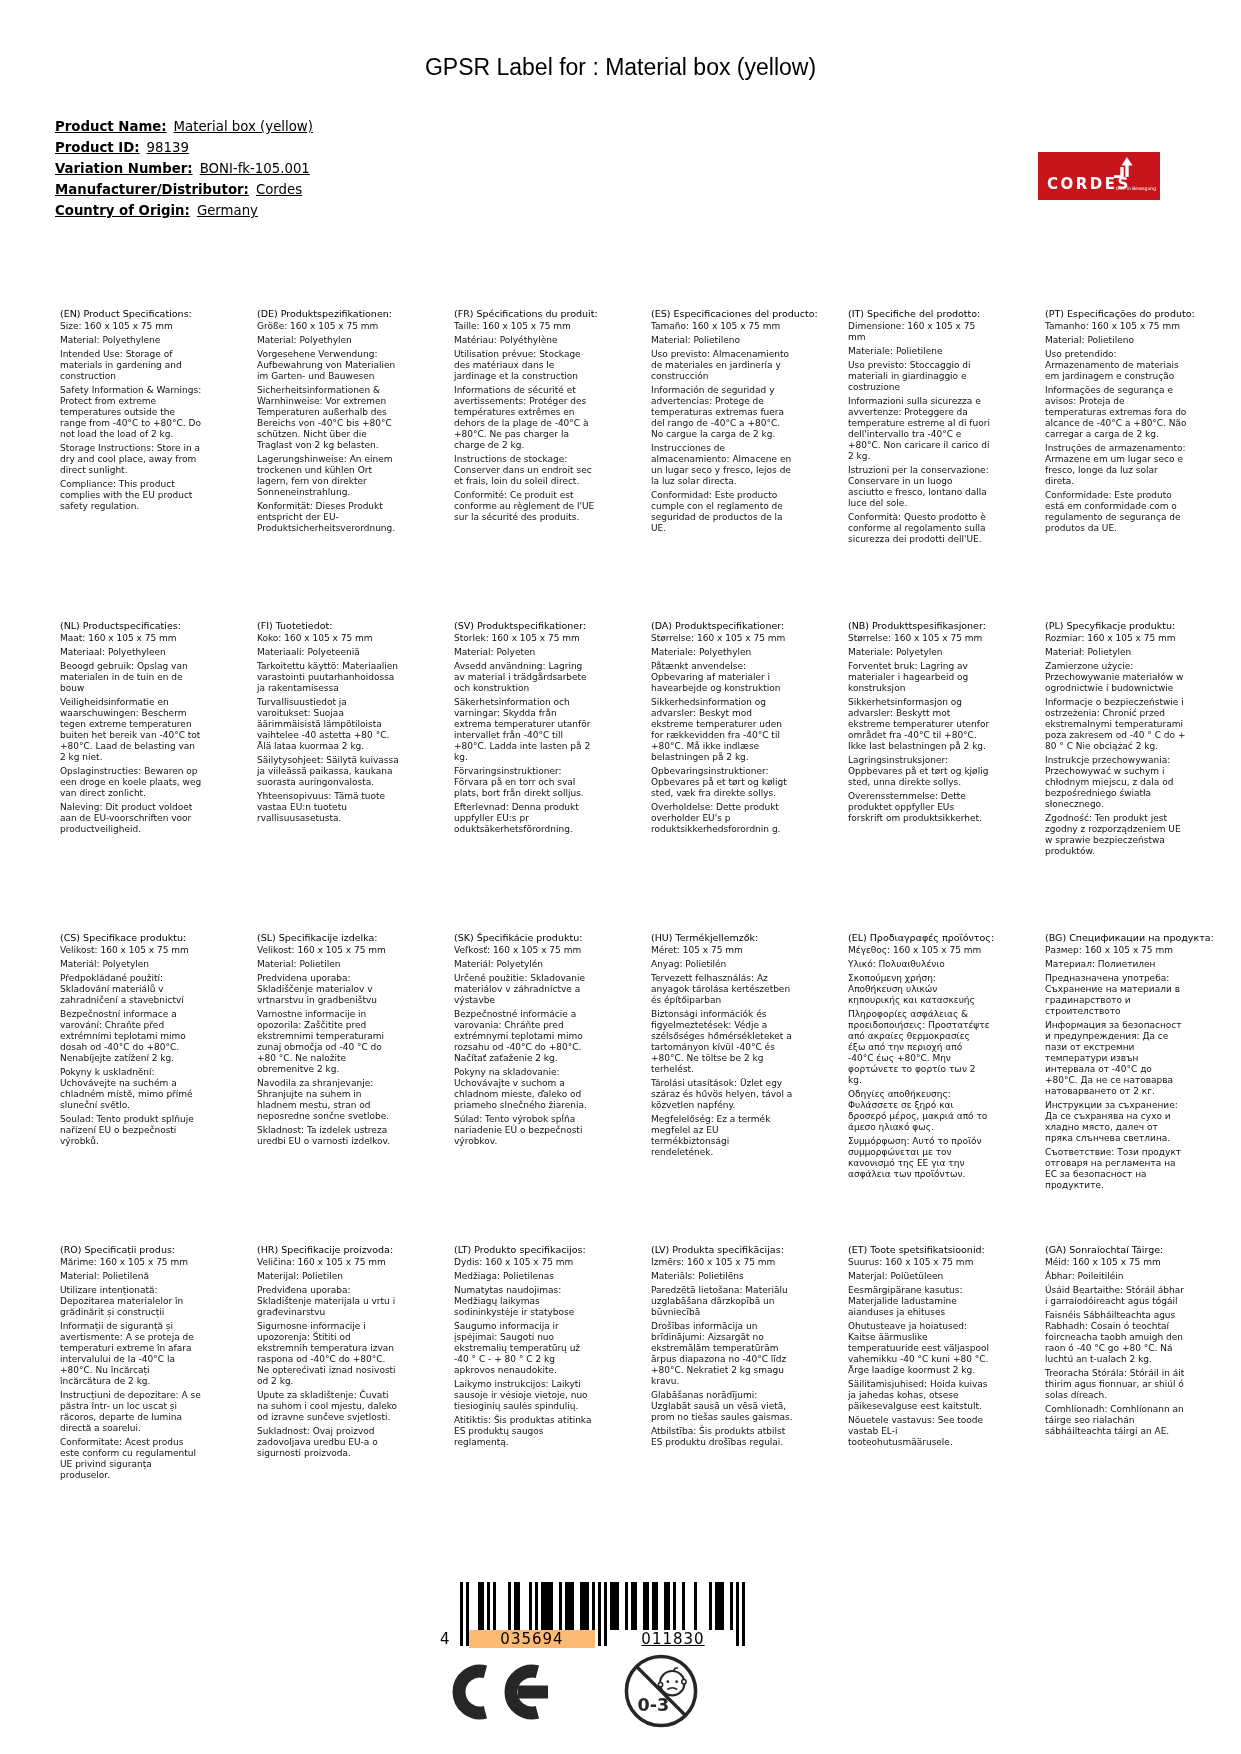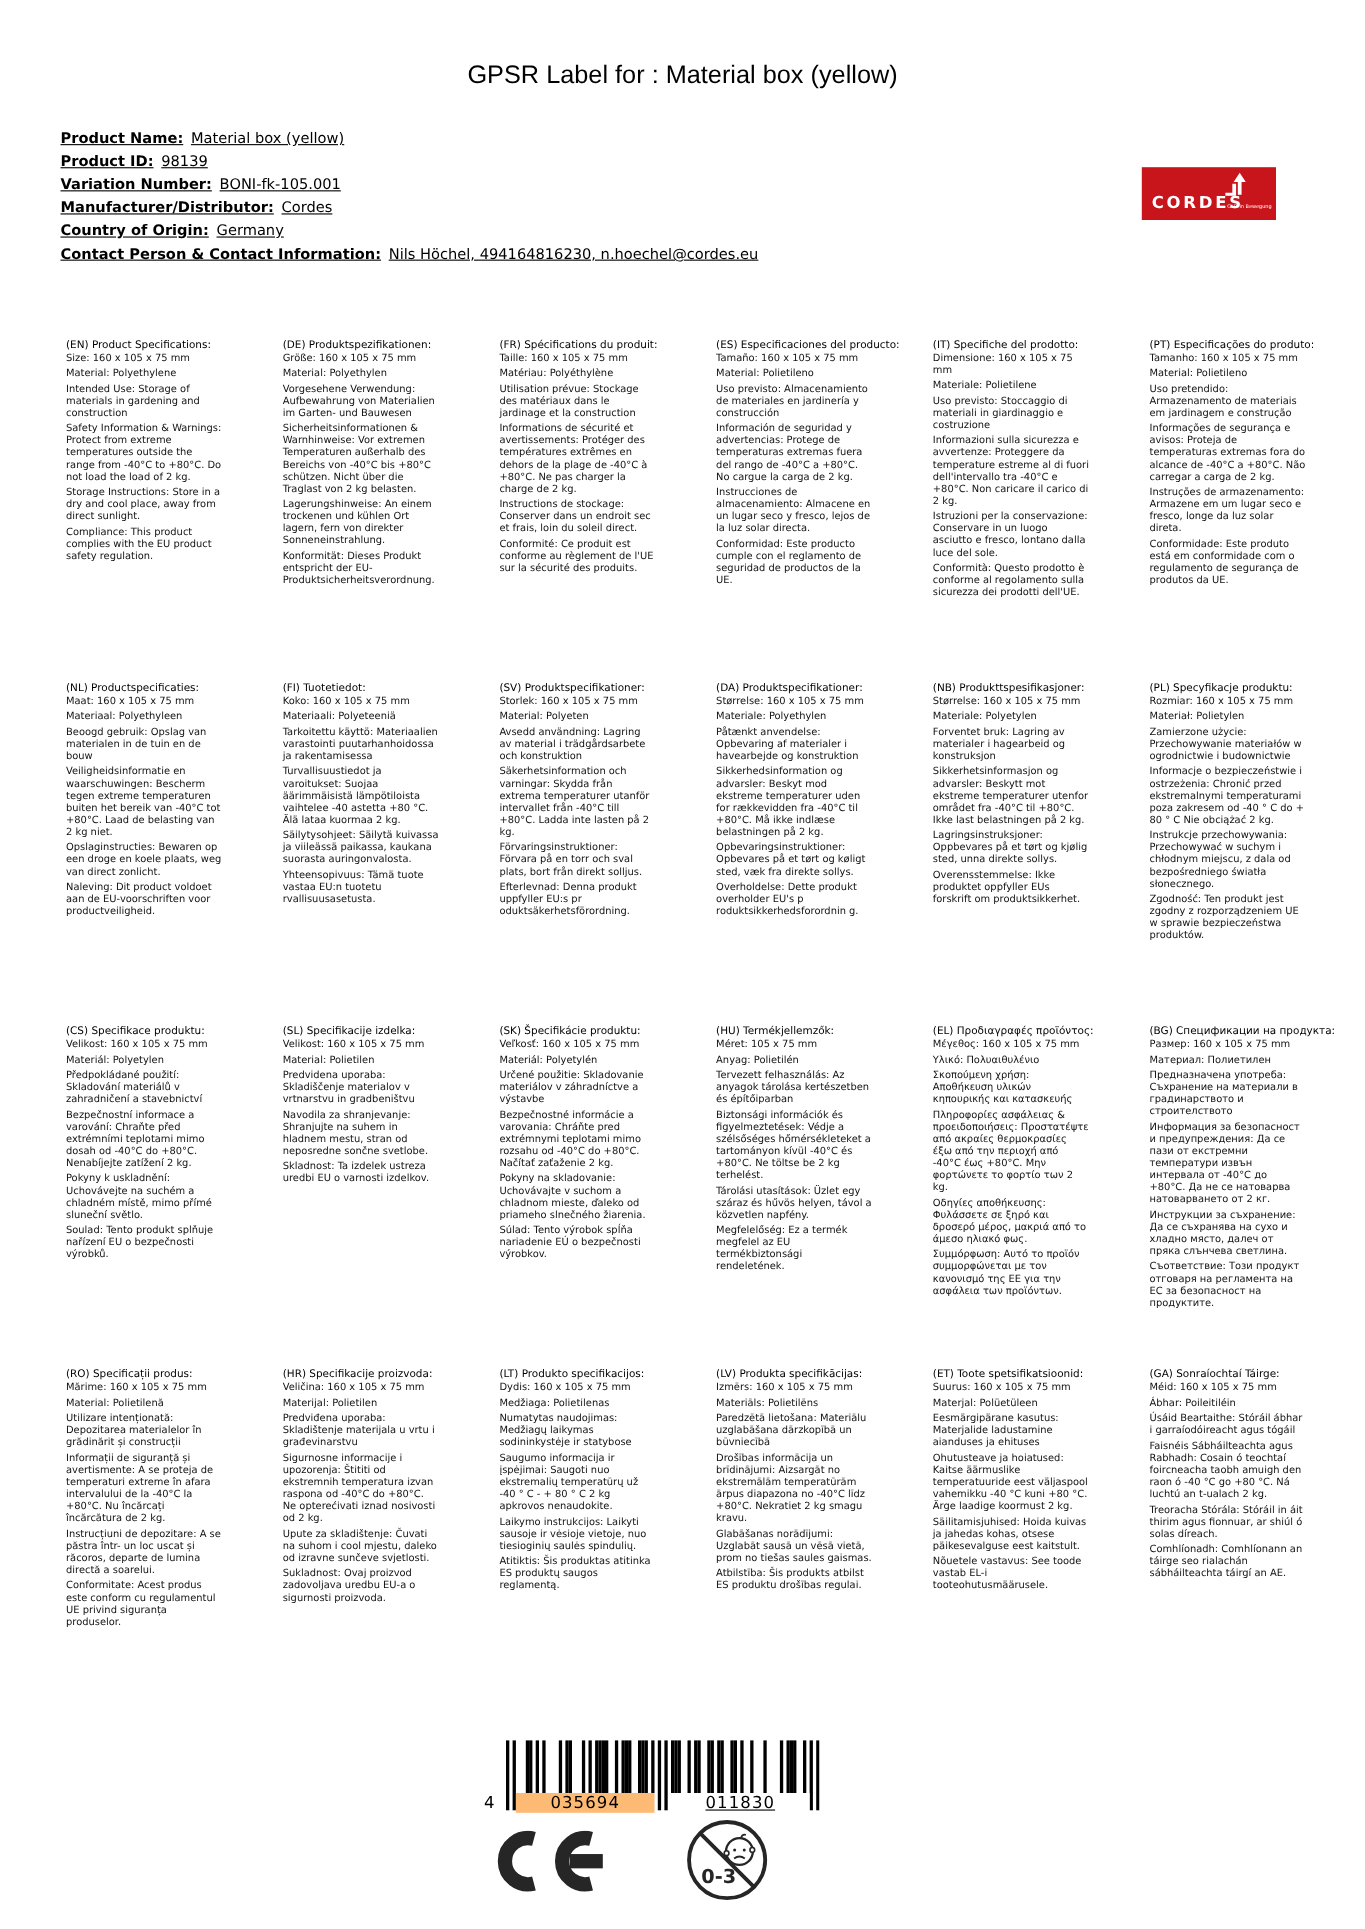--- a/index.html
+++ b/index.html
@@ -44,21 +44,20 @@
 <div class="page">
 
   <div class="title">GPSR Label for : Material box (yellow)</div>
 
   <div class="product-info">
       <div class="pi-row"><b>Product Name:</b><span>Material box (yellow)</span></div>
       <div class="pi-row"><b>Product ID:</b><span>98139</span></div>
       <div class="pi-row"><b>Variation Number:</b><span>BONI-fk-105.001</span></div>
       <div class="pi-row"><b>Manufacturer/Distributor:</b><span>Cordes</span></div>
       <div class="pi-row"><b>Country of Origin:</b><span>Germany</span></div>
-      <div class="pi-row"><b>Contact Person &amp; Contact Information:</b><span>Nils Höchel, 494164816230, n.hoechel@cordes.eu</span></div>
     </div>
 
   <div class="logo">
     <svg class="logo-arrow" width="26" height="22" viewBox="0 0 26 22">
       <path d="M2 21 H10 V11" fill="none" stroke="#ffffff" stroke-width="3.4"></path>
       <path d="M15 21 V9" fill="none" stroke="#ffffff" stroke-width="3.4"></path>
       <polygon points="15,1 9.5,9.5 20.5,9.5" fill="#ffffff"></polygon>
     </svg>
     <span class="logo-text">CORDES</span>
     <span class="logo-tagline">GUT in Bewegung</span>
@@ -155,21 +154,21 @@
         <p class="lang-para">Opbevaringsinstruktioner: Opbevares på et tørt og køligt sted, væk fra direkte sollys.</p>
         <p class="lang-para">Overholdelse: Dette produkt overholder EU's p roduktsikkerhedsforordnin g.</p>
       </div>
       <div class="lang-block">
         <div class="lang-heading">(NB) Produkttspesifikasjoner:</div>
         <p class="lang-para">Størrelse: 160 x 105 x 75 mm</p>
         <p class="lang-para">Materiale: Polyetylen</p>
         <p class="lang-para">Forventet bruk: Lagring av materialer i hagearbeid og konstruksjon</p>
         <p class="lang-para">Sikkerhetsinformasjon og advarsler: Beskytt mot ekstreme temperaturer utenfor området fra -40°C til +80°C. Ikke last belastningen på 2 kg.</p>
         <p class="lang-para">Lagringsinstruksjoner: Oppbevares på et tørt og kjølig sted, unna direkte sollys.</p>
-        <p class="lang-para">Overensstemmelse: Ikke produktet oppfyller EUs forskrift om produktsikkerhet.</p>
+        <p class="lang-para">Overensstemmelse: Dette produktet oppfyller EUs forskrift om produktsikkerhet.</p>
       </div>
       <div class="lang-block">
         <div class="lang-heading">(PL) Specyfikacje produktu:</div>
         <p class="lang-para">Rozmiar: 160 x 105 x 75 mm</p>
         <p class="lang-para">Materiał: Polietylen</p>
         <p class="lang-para">Zamierzone użycie: Przechowywanie materiałów w ogrodnictwie i budownictwie</p>
         <p class="lang-para">Informacje o bezpieczeństwie i ostrzeżenia: Chronić przed ekstremalnymi temperaturami poza zakresem od -40 ° C do + 80 ° C Nie obciążać 2 kg.</p>
         <p class="lang-para">Instrukcje przechowywania: Przechowywać w suchym i chłodnym miejscu, z dala od bezpośredniego światła słonecznego.</p>
         <p class="lang-para">Zgodność: Ten produkt jest zgodny z rozporządzeniem UE w sprawie bezpieczeństwa produktów.</p>
       </div>
@@ -180,20 +179,21 @@
         <p class="lang-para">Předpokládané použití: Skladování materiálů v zahradničení a stavebnictví</p>
         <p class="lang-para">Bezpečnostní informace a varování: Chraňte před extrémními teplotami mimo dosah od -40°C do +80°C. Nenabíjejte zatížení 2 kg.</p>
         <p class="lang-para">Pokyny k uskladnění: Uchovávejte na suchém a chladném místě, mimo přímé sluneční světlo.</p>
         <p class="lang-para">Soulad: Tento produkt splňuje nařízení EU o bezpečnosti výrobků.</p>
       </div>
       <div class="lang-block">
         <div class="lang-heading">(SL) Specifikacije izdelka:</div>
         <p class="lang-para">Velikost: 160 x 105 x 75 mm</p>
         <p class="lang-para">Material: Polietilen</p>
         <p class="lang-para">Predvidena uporaba: Skladiščenje materialov v vrtnarstvu in gradbeništvu</p>
+        <p class="lang-para">Varnostne informacije in opozorila: Zaščitite pred ekstremnimi temperaturami zunaj območja od -40 °C do +80 °C. Ne naložite obremenitve 2 kg.</p>
         <p class="lang-para">Navodila za shranjevanje: Shranjujte na suhem in hladnem mestu, stran od neposredne sončne svetlobe.</p>
         <p class="lang-para">Skladnost: Ta izdelek ustreza uredbi EU o varnosti izdelkov.</p>
       </div>
       <div class="lang-block">
         <div class="lang-heading">(SK) Špecifikácie produktu:</div>
         <p class="lang-para">Veľkosť: 160 x 105 x 75 mm</p>
         <p class="lang-para">Materiál: Polyetylén</p>
         <p class="lang-para">Určené použitie: Skladovanie materiálov v záhradníctve a výstavbe</p>
         <p class="lang-para">Bezpečnostné informácie a varovania: Chráňte pred extrémnymi teplotami mimo rozsahu od -40°C do +80°C. Načítať zaťaženie 2 kg.</p>
         <p class="lang-para">Pokyny na skladovanie: Uchovávajte v suchom a chladnom mieste, ďaleko od priameho slnečného žiarenia.</p>

